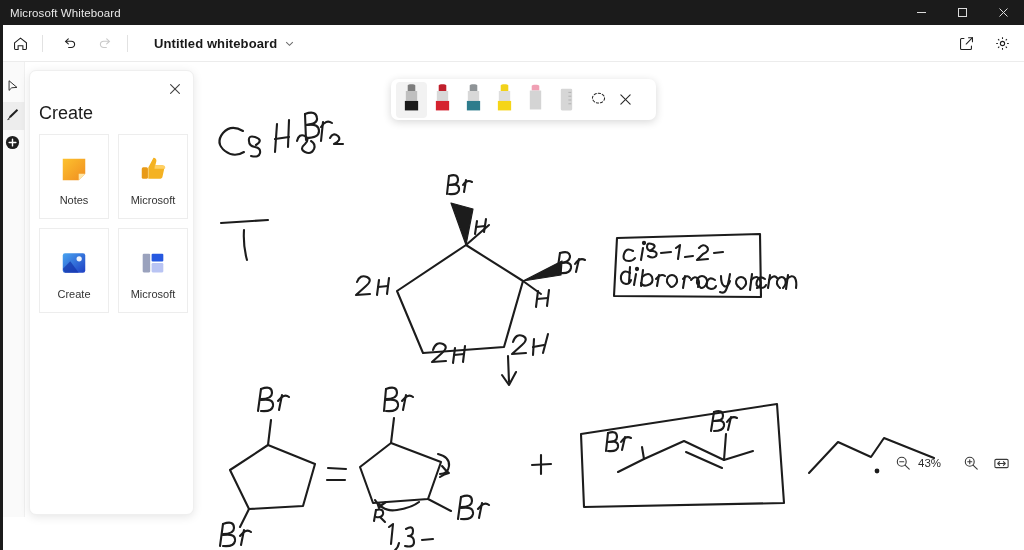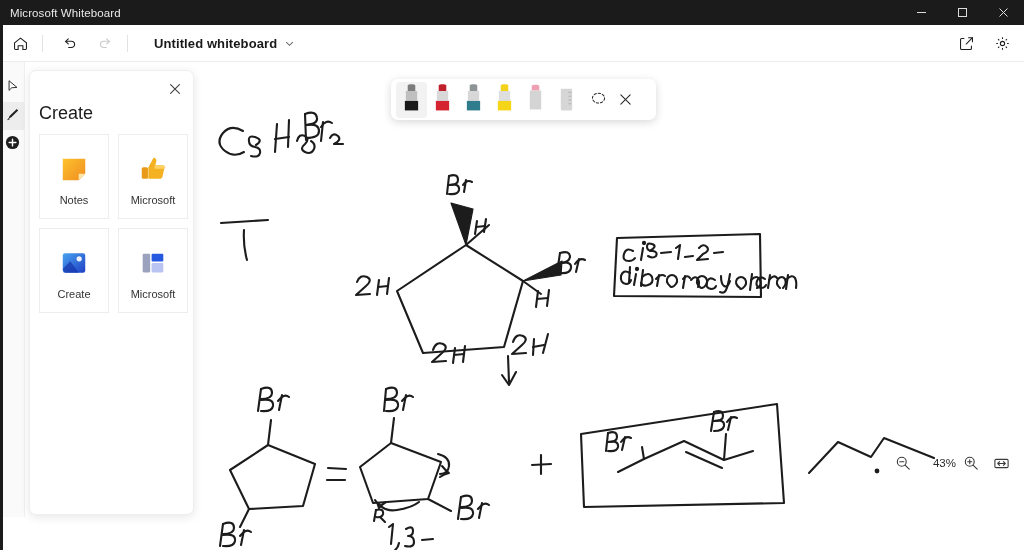--- a/index.html
+++ b/index.html
@@ -149,21 +149,21 @@
     height: 30px;
     display: flex; align-items: center;
   }
   .zoom-btn {
     width: 30px; height: 28px;
     display: flex; align-items: center; justify-content: center;
     color: #3a3a3a; border-radius: 4px;
   }
   .zoom-pct {
     font-size: 11.5px; color: #2b2b2b;
-    min-width: 38px; text-align: right;
+    min-width: 38px; text-align: left;
   }
   .leftedge {
     position:absolute; left:0; top:25px; width:3px; height:525px;
     background:#1b1b1b;
   }
 </style>
 </head>
 <body>
 
 <div class="app">

